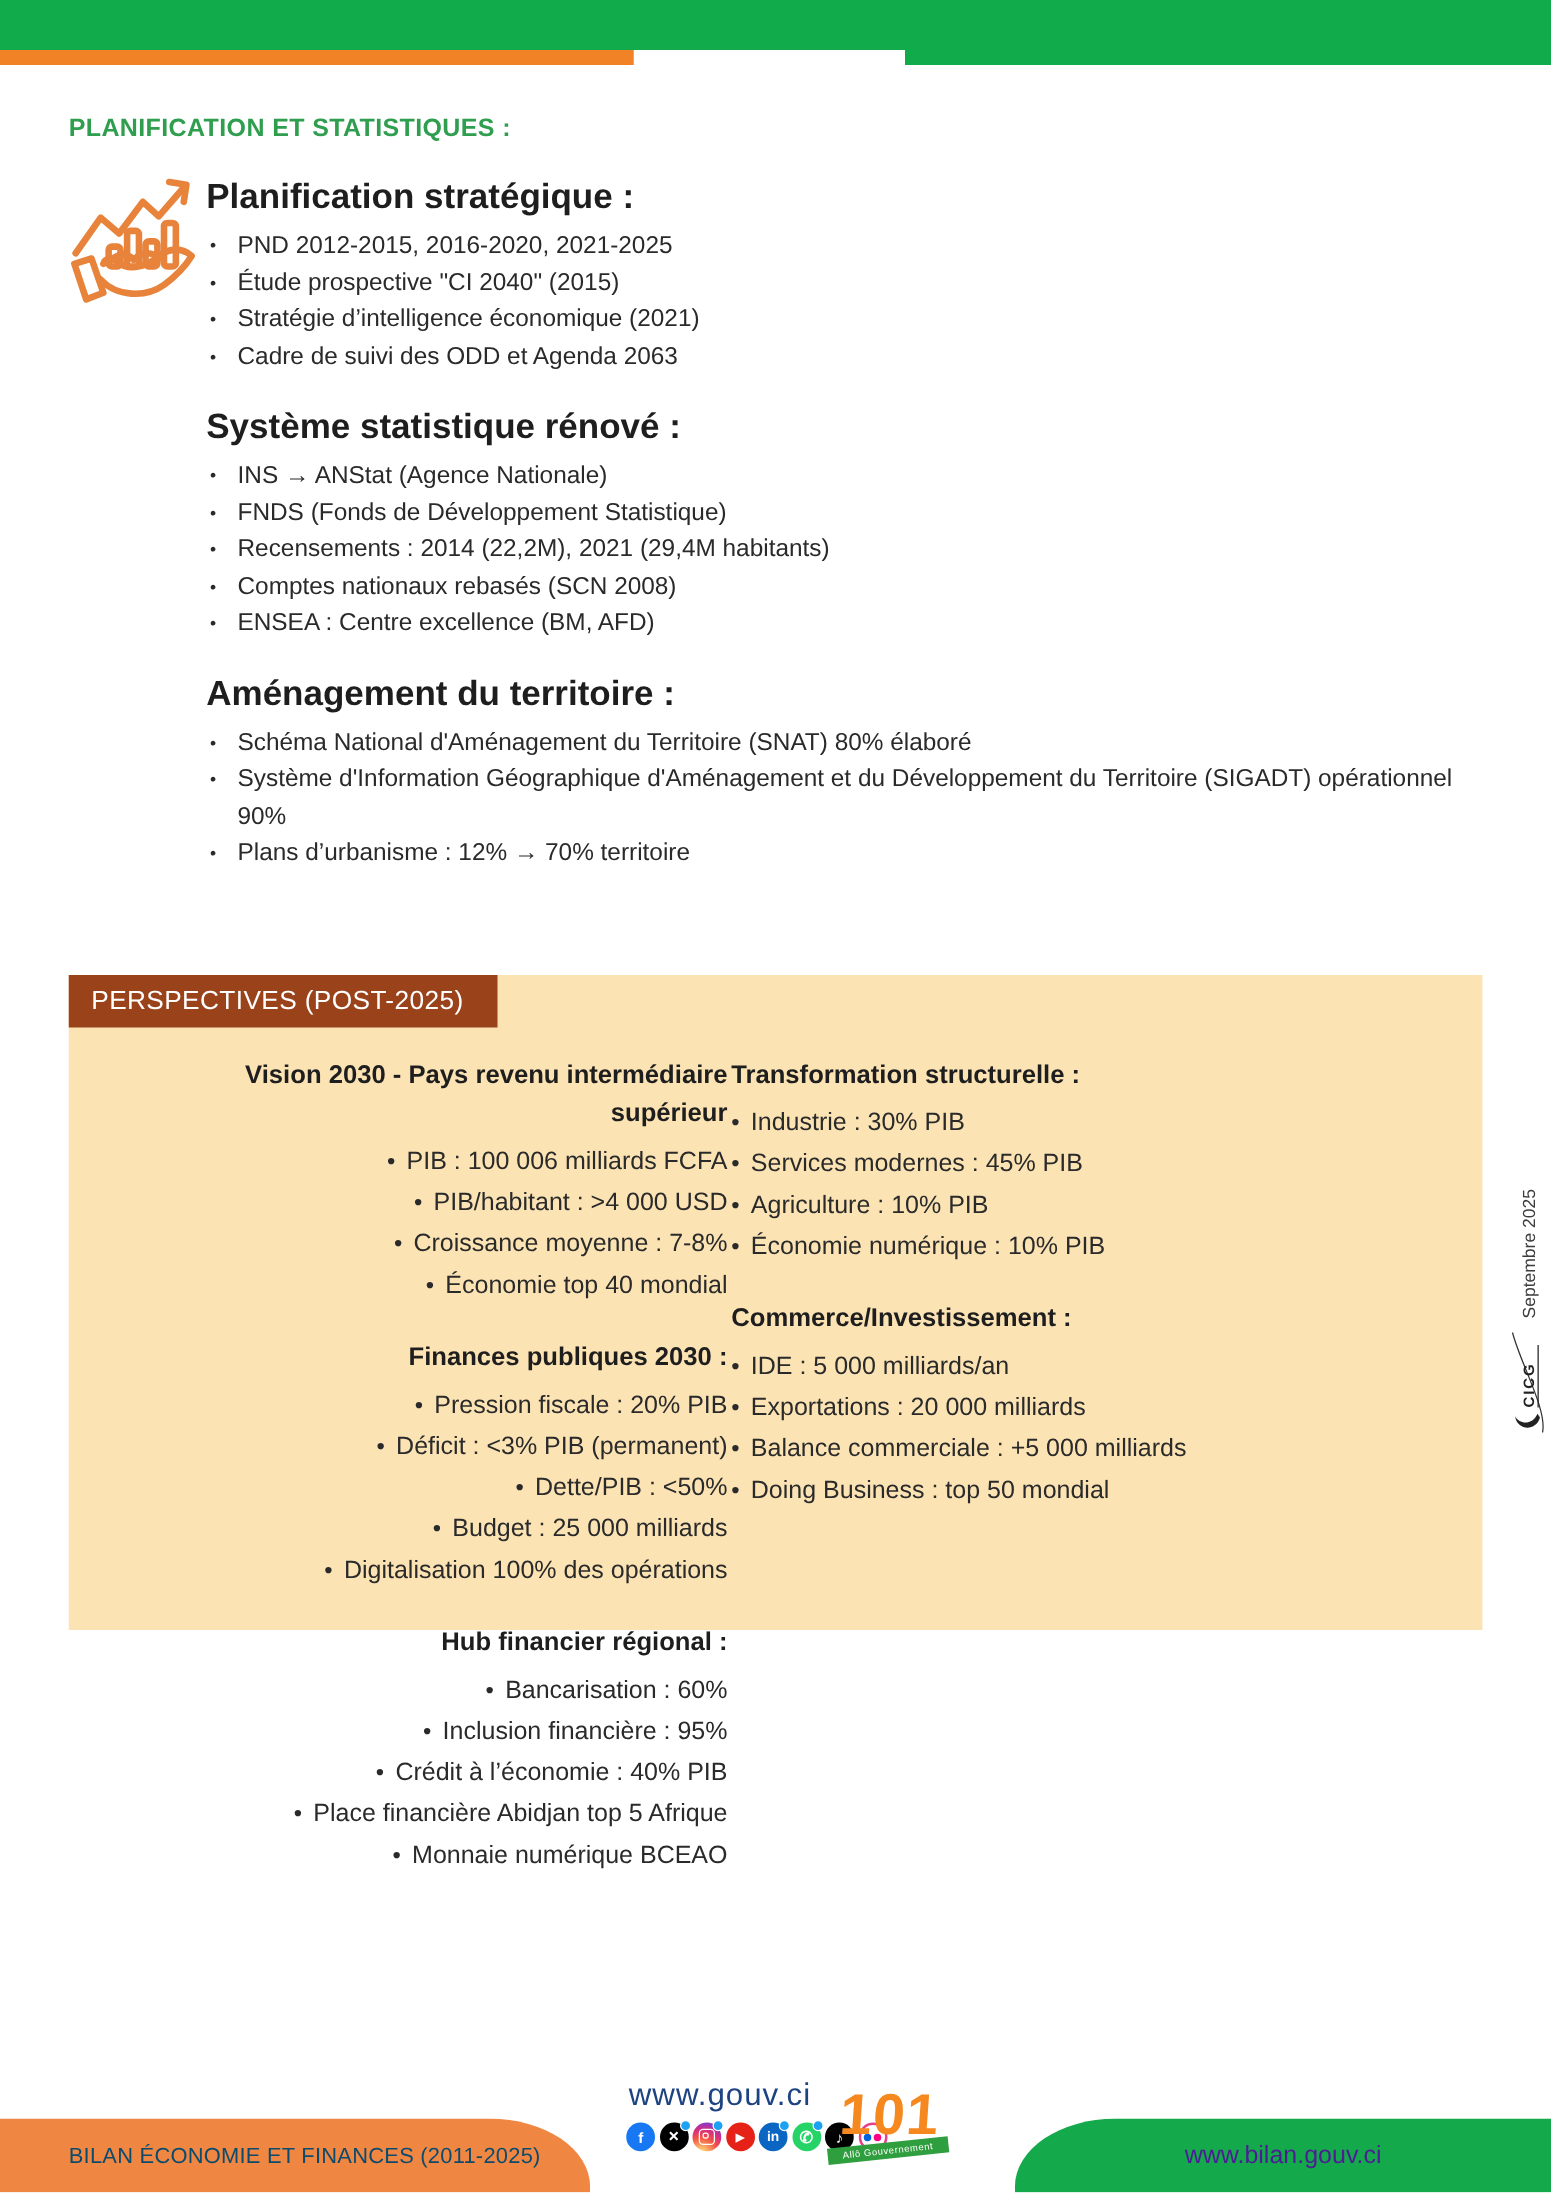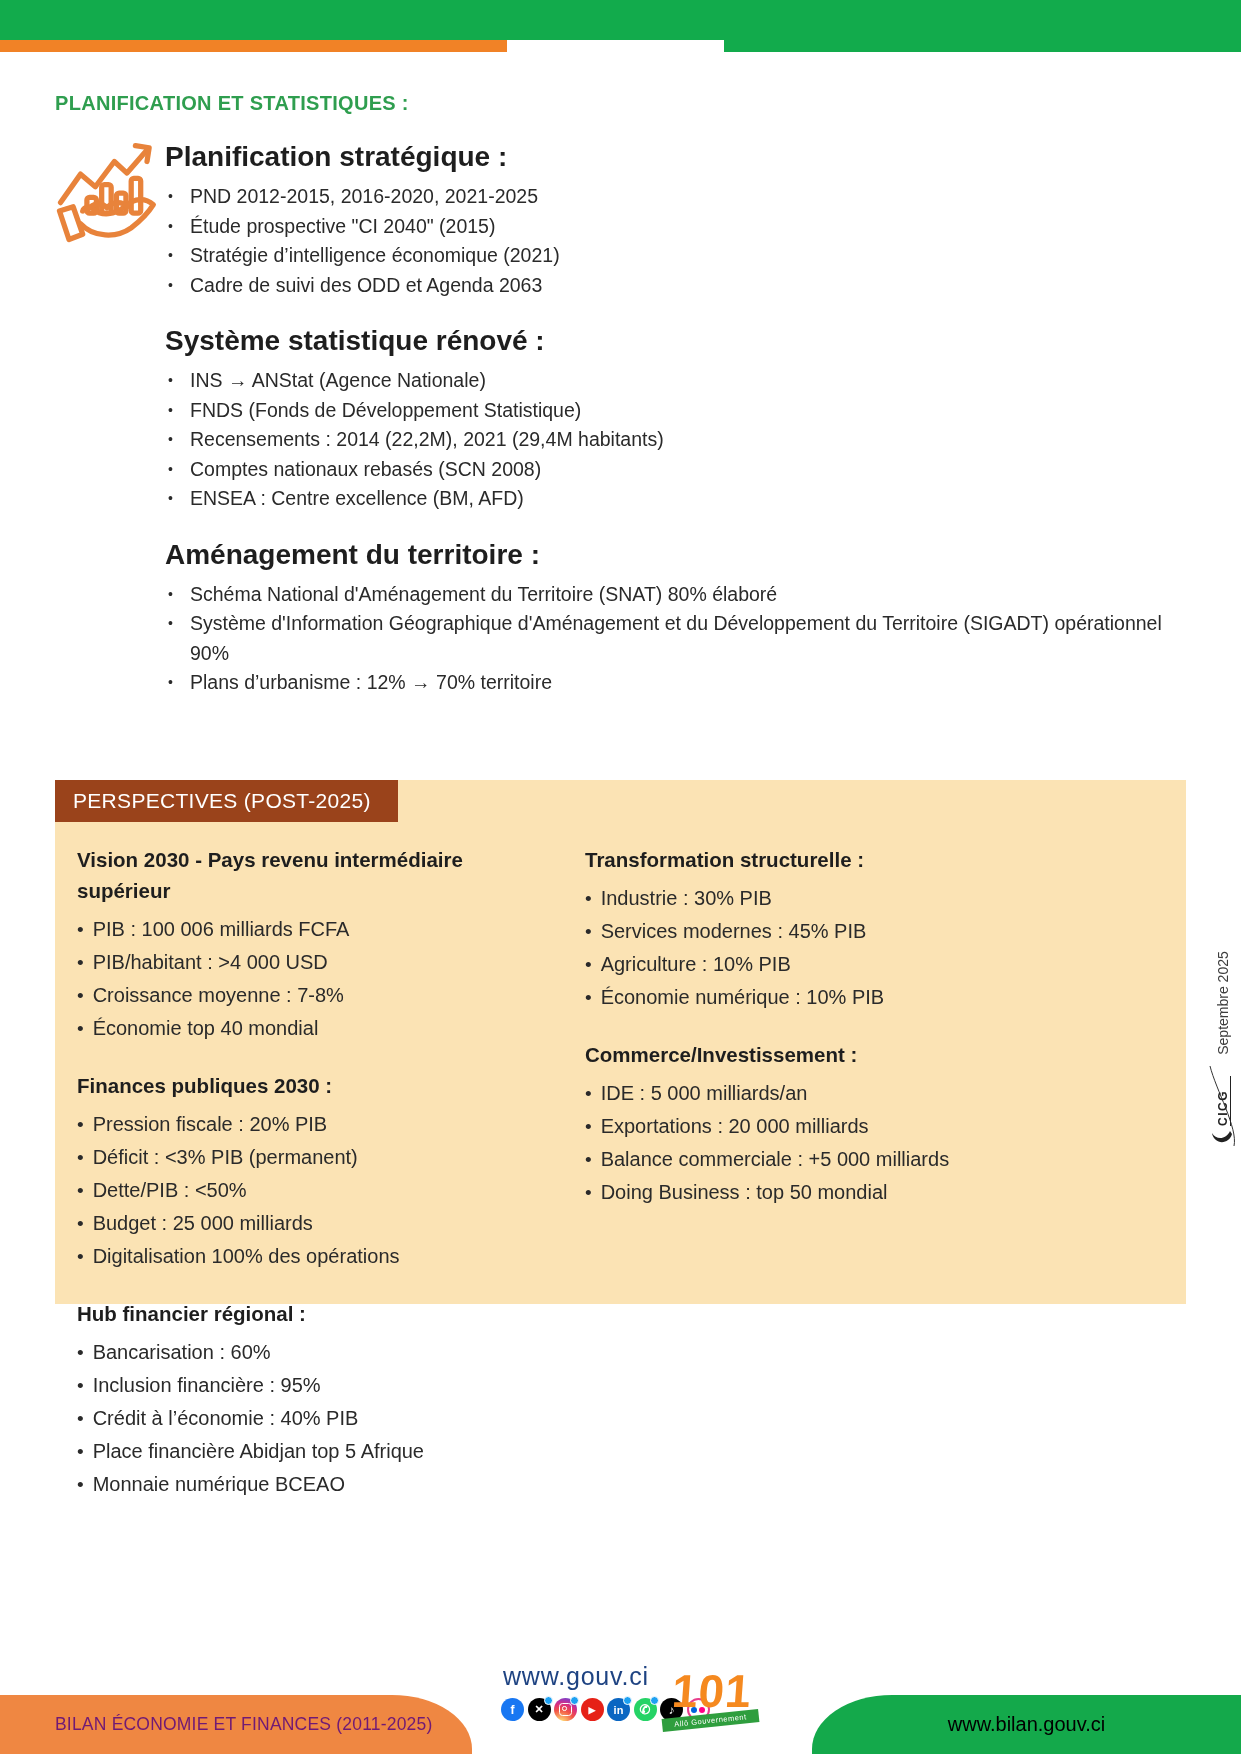--- a/index.html
+++ b/index.html
@@ -22,39 +22,39 @@
   .tsec h3{margin:0 0 9px 0;font-size:28px;color:#1e1e1e;}
   .tsec ul{list-style:none;margin:0;padding:0;}
   .tsec li{position:relative;padding-left:25px;font-size:19.5px;line-height:29.5px;color:#2a2a2a;}
   .tsec .dot{position:absolute;left:3px;top:0;font-size:14px;color:#2a2a2a;}
 
   
   .persp-box{position:absolute;left:55px;top:780px;width:1131px;height:524px;background:#FBE3B4;}
   .persp-label{position:absolute;left:0;top:0;background:#9A431B;color:#fff;font-size:21px;
                padding:9px 27px 9px 18px;letter-spacing:.3px;}
   .persp-col{position:absolute;top:64px;}
-  .persp-col.left{left:22px;width:478px;}
+  .persp-col.left{left:49px;width:478px;text-align:right;}
   .persp-col.right{left:530px;width:575px;}
   .pgroup{margin-bottom:25px;}
   .pgroup h4{margin:0 0 7px 0;font-size:20.5px;line-height:31px;color:#1e1e1e;}
   .pgroup ul{list-style:none;margin:0;padding:0;}
   .pgroup li{font-size:20px;line-height:33px;color:#2a2a2a;}
   .pgroup .pb{font-size:19px;margin-right:9px;}
 
   
   .side-date{position:absolute;left:1158px;top:995px;width:130px;text-align:center;
              transform:rotate(-90deg);font-size:14px;color:#3c3c3c;}
   .cicg{position:absolute;left:1180px;top:1092px;width:86px;height:30px;transform:rotate(-90deg);}
 
   
   .footer-orange{position:absolute;left:0;top:1695px;width:472px;height:59px;background:#EF8742;
-                 border-top-right-radius:80px 54px;color:#701a75;font-size:17.5px;display:flex;
+                 border-top-right-radius:80px 54px;color:#0c4a6e;font-size:17.5px;display:flex;
                  align-items:center;padding-left:55px;box-sizing:border-box;letter-spacing:.2px;}
   .footer-green{position:absolute;left:812px;top:1695px;width:429px;height:59px;background:#14A94B;
-                border-top-left-radius:80px 54px;color:#000000;font-size:20px;display:flex;
+                border-top-left-radius:80px 54px;color:#4c1d95;font-size:20px;display:flex;
                 align-items:center;justify-content:center;}
   .gouv-logo{position:absolute;left:503px;top:1662px;font-size:25px;font-weight:normal;color:#1E4382;
              letter-spacing:.8px;}
   .social-row{position:absolute;left:501px;top:1698px;display:flex;gap:3.5px;}
   .si{width:23px;height:23px;border-radius:50%;display:flex;align-items:center;justify-content:center;
       color:#fff;font-size:12px;font-weight:bold;position:relative;box-sizing:border-box;}
   .si[data-kind="facebook"]{background:#1877F2;}
   .si[data-kind="x"]{background:#000;font-size:11px;}
   .si[data-kind="instagram"]{background:radial-gradient(circle at 30% 110%,#FED373 10%,#F15245 45%,#D92E7F 65%,#9B36B7 80%,#515BD4 95%);}
   .si[data-kind="youtube"]{background:#E62117;font-size:9px;}

